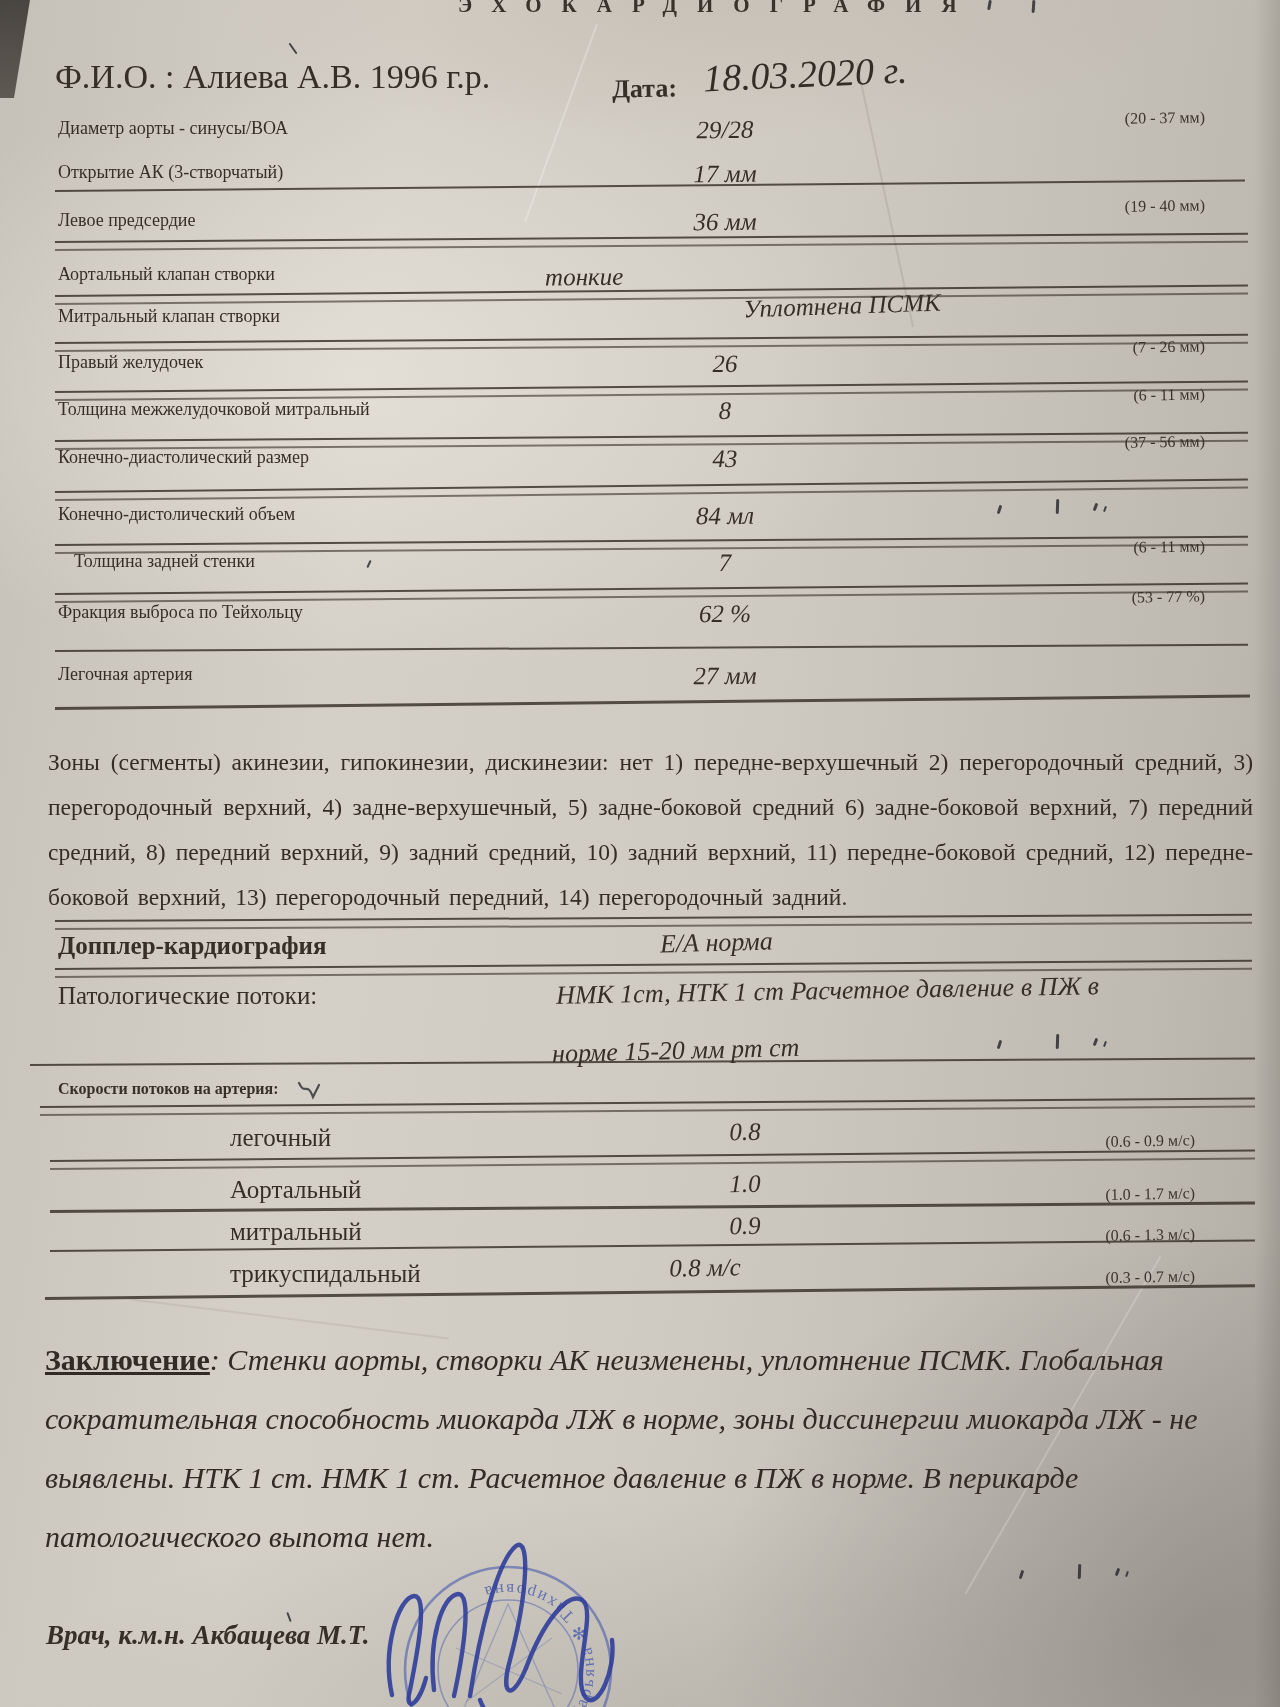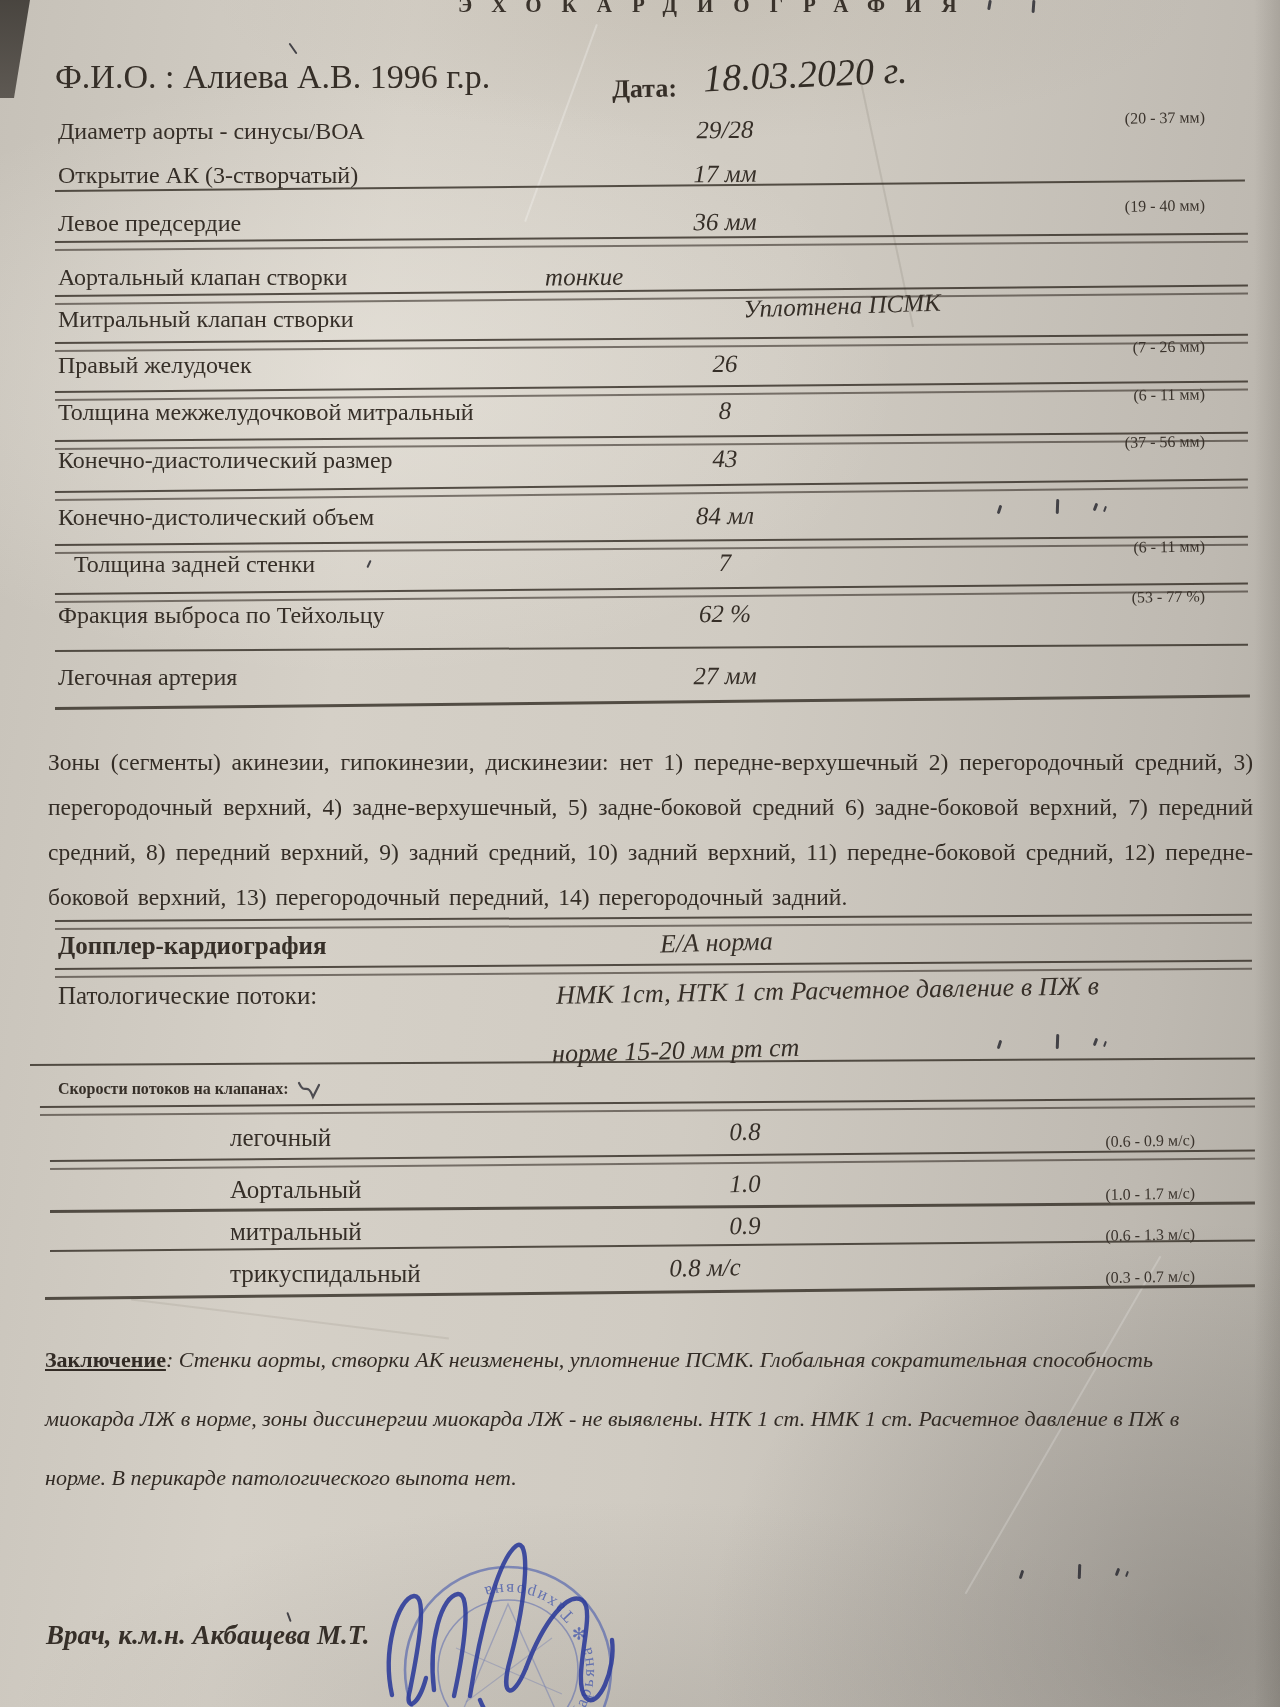--- a/index.html
+++ b/index.html
@@ -10,34 +10,34 @@
       radial-gradient(ellipse 760px 640px at 94% 96%, rgba(104,100,95,.40), transparent 65%),
       radial-gradient(ellipse 900px 320px at 50% 101%, rgba(122,118,112,.22), transparent 70%),
       radial-gradient(ellipse 700px 200px at 55% 0%, rgba(158,148,132,.20), transparent 70%),
       linear-gradient(97deg,#c6c1b8 0%,#d5d0c7 28%,#d0cbc2 55%,#beb9b1 86%,#b0aca4 100%);
     background-color:#cdc8bf;}
   .abs{position:absolute;}
   .title{font-weight:700;font-size:21px;letter-spacing:20px;white-space:nowrap;color:#3a332c;}
   .fio{font-size:34px;white-space:nowrap;}
   .datelabel{font-size:26px;font-weight:700;transform:rotate(-1deg);}
   .dateval{font-size:38px;font-style:italic;transform:rotate(-2.5deg);white-space:nowrap;color:#332d26;}
-  .mlabel{font-size:24px;white-space:nowrap;}
+  .mlabel{font-size:18px;white-space:nowrap;}
   .mvalue{font-size:25px;font-style:italic;text-align:center;white-space:nowrap;}
   .mrange{font-size:16px;text-align:right;white-space:nowrap;color:#3b342d;}
   .sep{border-top:2px solid rgba(54,47,39,.82);transform-origin:left center;}
   .sep.double{height:6px;border-bottom:2px solid rgba(54,47,39,.6);}
   .sep.thick{border-top-width:3px;}
   .zones{font-size:23.5px;line-height:45px;text-align:justify;word-spacing:3px;color:#342d26;}
   .zones .neg{}
   .dlabel{font-size:25px;font-weight:700;white-space:nowrap;}
   .plabel{font-size:25px;white-space:nowrap;}
   .ival{font-size:26px;font-style:italic;white-space:nowrap;}
   .vshead{font-size:16px;font-weight:700;white-space:nowrap;}
   .vlabel{font-size:25px;white-space:nowrap;}
-  .concl{font-size:22px;font-style:italic;line-height:59px;color:#322b25;}
+  .concl{font-size:30px;font-style:italic;line-height:59px;color:#322b25;}
   .concl .clabel{font-style:normal;font-weight:700;text-decoration:underline;}
   .doctor{font-size:27px;font-weight:700;font-style:italic;white-space:nowrap;}
   .penmark{background:#2b2b33;border-radius:2px;opacity:.85;}
   .crease{pointer-events:none;}
   .corner{width:30px;height:98px;background:linear-gradient(180deg,#3e3a35,#55504a);
     clip-path:polygon(0 0,30px 0,14px 100%,0 100%);opacity:.92;}
   .rightshade{top:0;right:0;width:26px;height:100%;
     background:linear-gradient(to left, rgba(58,53,46,.16), rgba(58,53,46,0));}
 </style>
 </head>
@@ -140,21 +140,21 @@
 
   <p class="abs zones" style="left:48px;top:740px;width:1205px;margin:0;"><span>Зоны  (сегменты)  акинезии,  гипокинезии,  дискинезии: </span><span class="neg">нет</span><span> 1)  передне-верхушечный  2)  перегородочный средний,  3)  перегородочный  верхний,  4)  задне-верхушечный,  5)  задне-боковой  средний  6)  задне-боковой верхний,   7) передний средний,  8) передний верхний,  9) задний средний,  10) задний верхний,  11) передне-боковой средний, 12) передне-боковой верхний, 13) перегородочный передний, 14) перегородочный задний.</span></p>
 
   <div class="abs dlabel" style="left:58px;top:932px;">Допплер-кардиография</div>
   <div class="abs ival" style="left:660px;top:928px;transform:rotate(-1.5deg);">Е/А  норма</div>
 
   <div class="abs plabel" style="left:58px;top:982px;">Патологические потоки:</div>
   <div class="abs ival" style="left:556px;top:976px;transform:rotate(-1deg);">НМК 1ст,  НТК   1 ст   Расчетное давление в ПЖ  в</div>
   <div class="abs ival" style="left:552px;top:1036px;transform:rotate(-1.5deg);">норме 15-20 мм рт ст</div>
 
-  <div class="abs vshead" style="left:58px;top:1080px;">Скорости потоков на клапанах:</div>
+  <div class="abs vshead" style="left:58px;top:1080px;">Скорости потоков на артерия:</div>
   <svg class="abs" style="left:296px;top:1078px;" width="30" height="26">
     <path d="M3,5 C9,18 11,3 17,19 L23,7" stroke="#2b2b33" stroke-width="2.2" fill="none" stroke-linecap="round" opacity=".8"></path>
   </svg>
 
   <div id="vtable" class="abs" style="left:0;top:0;width:1114px;height:1707px;">
       <div style="position: absolute; left: 0px; top: 0px; width: 1280px;">
         <div class="abs vlabel" style="left: 230px; top: 1124px;">легочный</div>
         <div class="abs mvalue" style="left: 560px; width: 370px; top: 1118px; transform: rotate(-1deg);">0.8</div>
         <div class="abs mrange" style="left: 1010px; width: 185px; top: 1133px; transform: rotate(-1deg);">(0.6 - 0.9 м/с)</div>
       </div>

